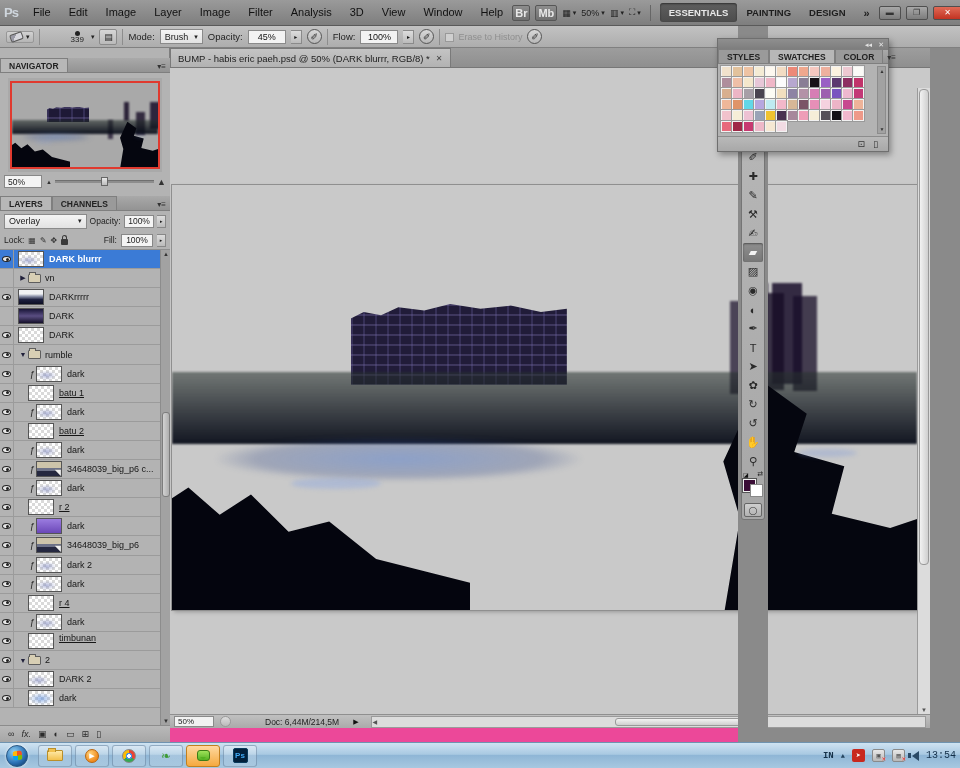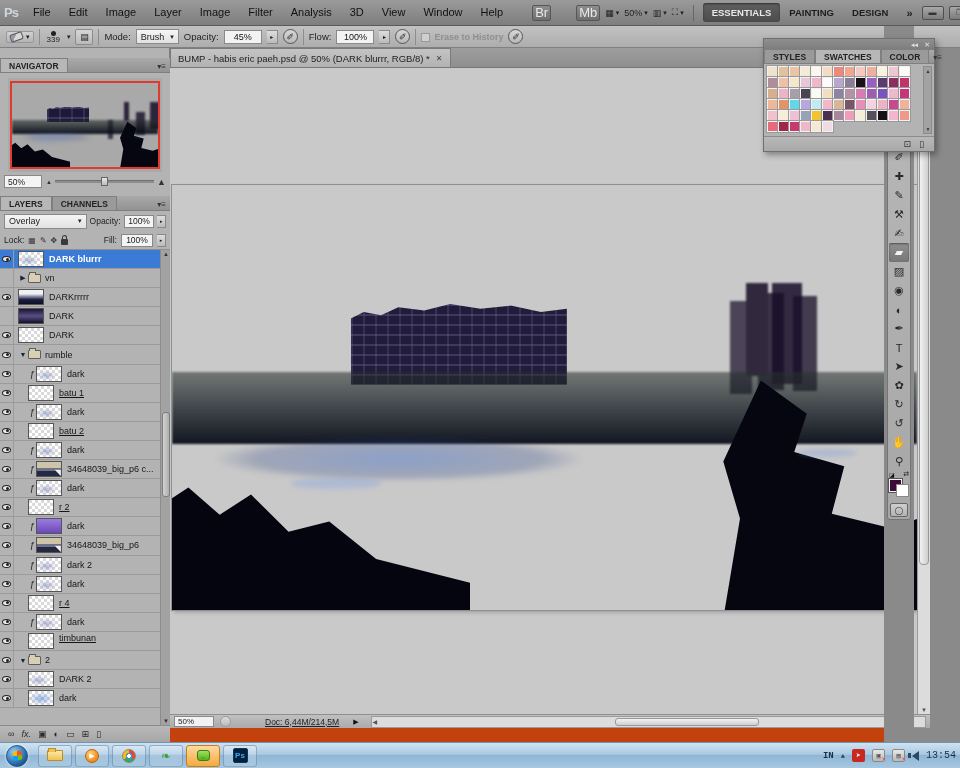--- a/index.html
+++ b/index.html
@@ -1,31 +1,31 @@
 <!DOCTYPE html>
 <html><head>
 <meta charset="utf-8">
 <style>
   * { margin:0; padding:0; box-sizing:border-box; }
   html,body { width:960px; height:768px; overflow:hidden; }
   body { font-family:"Liberation Sans","DejaVu Sans",sans-serif; font-size:9px; color:#1c1c1c; background:#8a8a8a; }
-  #root { position:relative; width:914px; height:768px; background:#c2410c; }
+  #root { position:relative; width:768px; height:768px; background:#ec4899; }
 
   
   #menu-bar { position:absolute; left:0; top:0; width:960px; height:26px;
     background:linear-gradient(#9a9a9a,#7e7e7e); border-bottom:1px solid #5a5a5a;
     display:flex; align-items:center; }
   #ps-logo { width:26px; height:18px; margin:0 6px 0 4px; color:#cfd6dd; font-weight:bold;
     font-size:13px; letter-spacing:-1px; display:flex; align-items:center; justify-content:center; }
   #menus { display:flex; align-items:center; height:100%; }
   .menu-item { padding:0 9px; font-size:11px; color:#111; line-height:25px; cursor:default; }
   #appbar-right { margin-left:auto; display:flex; align-items:center; gap:5px; padding-right:4px; }
   .mini-btn { min-width:18px; height:16px; background:linear-gradient(#8d8d8d,#6f6f6f);
-    border:1px solid #565656; border-radius:2px; color:#e8e8e8; font-size:13px; font-weight:normal;
-    display:flex; align-items:center; justify-content:center; padding:0 2px;margin-left:20px; }
+    border:1px solid #565656; border-radius:2px; color:#e8e8e8; font-size:11px; font-weight:bold;
+    display:flex; align-items:center; justify-content:center; padding:0 2px; }
   .drop-group { display:flex; align-items:center; gap:2px; color:#222; font-size:9px; }
   .drop-caret { font-size:7px; color:#222; }
   .bar-sep { width:1px; height:16px; background:#666; margin:0 4px; }
   .workspace { font-size:9.5px; font-weight:bold; color:#1d1d1d; padding:4px 9px; border-radius:3px; }
   .workspace.active { background:linear-gradient(#5f5f5f,#4c4c4c); color:#e9e9e9;
     box-shadow:inset 0 1px 2px rgba(0,0,0,.5); }
   #ws-chevron { font-size:11px; font-weight:bold; color:#1d1d1d; padding:0 4px; }
   .win-btn { width:22px; height:14px; border:1px solid #4f4f4f; border-radius:2px;
     background:linear-gradient(#a8a8a8,#7c7c7c); color:#333; font-size:8px; font-weight:bold;
     display:flex; align-items:center; justify-content:center; }
@@ -33,36 +33,36 @@
 
   
   #options-bar { position:absolute; left:0; top:26px; width:960px; height:22px;
     background:linear-gradient(#c2c2c2,#adadad); border-bottom:1px solid #808080;
     display:flex; align-items:center; gap:5px; padding:0 6px; }
   .opt-sep { width:1px; height:16px; background:#8d8d8d; }
   #tool-preset { display:flex; align-items:center; gap:3px; padding:1px 3px; border:1px solid #979797;
     border-radius:2px; background:linear-gradient(#d2d2d2,#b5b5b5); }
   .eraser-glyph { width:13px; height:8px; background:linear-gradient(135deg,#9a9aa6 40%,#d8d8de 40%);
     border:1px solid #555; border-radius:2px; transform:rotate(-20deg); }
-  #brush-preview { display:flex; flex-direction:column; align-items:center; line-height:6px; padding:0 2px; }
+  #brush-preview { display:flex; flex-direction:column; align-items:center; line-height:6px; padding:0 2px;margin-left:24px; }
   #brush-dot { width:5px; height:5px; border-radius:50%; background:#222; margin-bottom:1px; }
   #brush-size { font-size:8px; color:#222; }
   .panel-toggle-btn { width:18px; height:16px; border:1px solid #8b8b8b; border-radius:2px;
     background:linear-gradient(#d6d6d6,#bababa); font-size:9px; display:flex; align-items:center; justify-content:center; }
   .opt-label { font-size:9.5px; color:#1f1f1f; }
   .opt-value-box { width:38px; height:14px; background:#f3f3f3; border:1px solid #8a8a8a;
     font-size:9px; display:flex; align-items:center; justify-content:center; color:#111; }
   .spin-btn { width:11px; height:14px; border:1px solid #8a8a8a; border-left:none; background:linear-gradient(#ddd,#bbb);
     font-size:6px; display:flex; align-items:center; justify-content:center; }
   .pen-circle { width:15px; height:15px; border:1px solid #555; border-radius:50%;
     display:flex; align-items:center; justify-content:center; font-size:9px; color:#333;
     background:linear-gradient(#d8d8d8,#b8b8b8); }
   .select-box { height:15px; background:linear-gradient(#f5f5f5,#e2e2e2); border:1px solid #8a8a8a;
     display:flex; align-items:center; gap:6px; padding:0 4px; font-size:9px; }
-  #erase-history { display:flex; align-items:flex-end; gap:4px; color:#8f8f8f; font-size:9px;font-weight:bold; }
+  #erase-history { display:flex; align-items:flex-end; gap:4px; color:#8f8f8f; font-size:9px; }
   #erase-history .cb { width:9px; height:9px; border:1px solid #999; background:#cfcfcf; }
 
   
   #tab-bar { position:absolute; left:170px; top:48px; width:760px; height:20px;
     background:linear-gradient(#9d9d9d,#8f8f8f); border-bottom:1px solid #777; display:flex; align-items:flex-end; }
   #doc-tab { height:19px; background:linear-gradient(#c4c4c4,#b2b2b2); border:1px solid #7a7a7a; border-bottom:none;
     display:flex; align-items:center; gap:6px; padding:0 7px; font-size:9.5px; color:#222; max-width:300px; }
   #doc-tab .tab-close { font-size:8px; color:#444; }
 
   
@@ -172,21 +172,21 @@
   .aw-hl2 { position:absolute; left:84%; top:62%; width:8%; height:2%; background:rgba(120,150,220,.3); border-radius:50%; filter:blur(2px); }
 
   #v-scroll { position:absolute; right:0; top:20px; width:13px; height:626px; background:#dcdcdc; border-left:1px solid #9a9a9a; }
   #v-scroll .thumb-v { position:absolute; left:1px; top:1px; width:10px; height:76%; background:linear-gradient(90deg,#f2f2f2,#cfcfcf); border:1px solid #999; border-radius:4px; }
   #v-scroll .arr { position:absolute; bottom:1px; left:0; width:12px; text-align:center; font-size:6px; color:#555; }
 
   #status-bar { position:absolute; left:0; bottom:0; width:760px; height:14px; background:linear-gradient(#c0c0c0,#aaaaaa);
     border-top:1px solid #8f8f8f; display:flex; align-items:center; gap:6px; padding:0 4px; }
   #status-zoom { width:40px; height:11px; background:#f2f2f2; border:1px solid #8a8a8a; font-size:8px; display:flex; align-items:center; padding-left:3px; }
   #status-scrub { width:11px; height:11px; border:1px solid #9a9a9a; border-radius:50%; background:linear-gradient(#ddd,#bbb); }
-  #status-doc { font-size:8.5px; color:#222; margin-left:28px;text-decoration:underline; }
+  #status-doc { font-size:8.5px; color:#222; margin-left:28px; }
   #status-flyout { font-size:7px; color:#111; margin-left:8px; }
   #h-scroll { flex:1; height:12px; background:#dcdcdc; border:1px solid #9a9a9a; position:relative; margin-left:6px; }
   #h-scroll .arr-l { position:absolute; left:1px; top:0; font-size:6px; color:#555; line-height:10px; }
   #h-scroll .thumb-h { position:absolute; left:44%; top:1px; width:26%; height:8px; background:linear-gradient(#f2f2f2,#cfcfcf); border:1px solid #999; border-radius:3px; }
 
   
   #tools-dock { position:absolute; right:0; top:26px; width:30px; height:716px; background:#8a8a8a; }
   #tools-panel { position:absolute; left:3px; top:24px; width:24px; background:linear-gradient(#b9b9b9,#a7a7a7);
     border:1px solid #757575; border-radius:3px; padding:2px 0; }
   #tools-collapse { position:absolute; left:3px; top:12px; width:24px; height:10px; background:linear-gradient(#9e9e9e,#8c8c8c);
@@ -196,21 +196,21 @@
   .tool.selected { background:linear-gradient(#8f8f8f,#777); box-shadow:inset 0 1px 2px rgba(0,0,0,.45); color:#f2f2f2; }
   #color-chips { position:relative; width:20px; height:22px; margin:4px auto 0; }
   #fg-chip { position:absolute; left:0; top:4px; width:13px; height:13px; border:1px solid #f0f0f0; outline:1px solid #555; }
   #bg-chip { position:absolute; right:0; bottom:0; width:13px; height:13px; background:#fff; border:1px solid #888; }
   #mini-bw { position:absolute; left:0; top:-4px; font-size:6px; color:#111; }
   #swap-arrow { position:absolute; right:0; top:-5px; font-size:7px; color:#222; }
   #quickmask { width:18px; height:14px; margin:6px auto 0; border:1px solid #666; border-radius:2px;
     background:linear-gradient(#cfcfcf,#b2b2b2); display:flex; align-items:center; justify-content:center; font-size:8px; color:#333; }
 
   
-  #swatches-panel { position:absolute; left:763px; top:38px; width:172px; height:114px; background:#b3b3b3;
+  #swatches-panel { position:absolute; left:717px; top:38px; width:172px; height:114px; background:#b3b3b3;
     border:1px solid #6f6f6f; box-shadow:2px 3px 6px rgba(0,0,0,.35); z-index:20; }
   #sw-minibar { height:11px; background:linear-gradient(#8f8f8f,#7c7c7c); display:flex; justify-content:flex-end;
     align-items:center; gap:6px; padding:0 4px; color:#e3e3e3; font-size:7px; }
   #sw-tabs { height:14px; }
   #sw-grid-wrap { position:relative; height:72px; background:#b3b3b3; padding:2px 12px 2px 3px; }
   #sw-grid { display:flex; flex-wrap:wrap; width:152px; }
   .swatch { width:11px; height:11px; border:1px solid #f2f2f2; outline:0.5px solid #9a9a9a; }
   #sw-scroll { position:absolute; right:2px; top:2px; width:9px; height:68px; background:#a2a2a2; border:1px solid #8c8c8c; }
   #sw-scroll .arr { position:absolute; left:0; width:8px; text-align:center; font-size:5px; color:#333; }
   #sw-footer { height:15px; border-top:1px solid #8c8c8c; display:flex; justify-content:flex-end; align-items:center; gap:8px; padding:0 10px;

